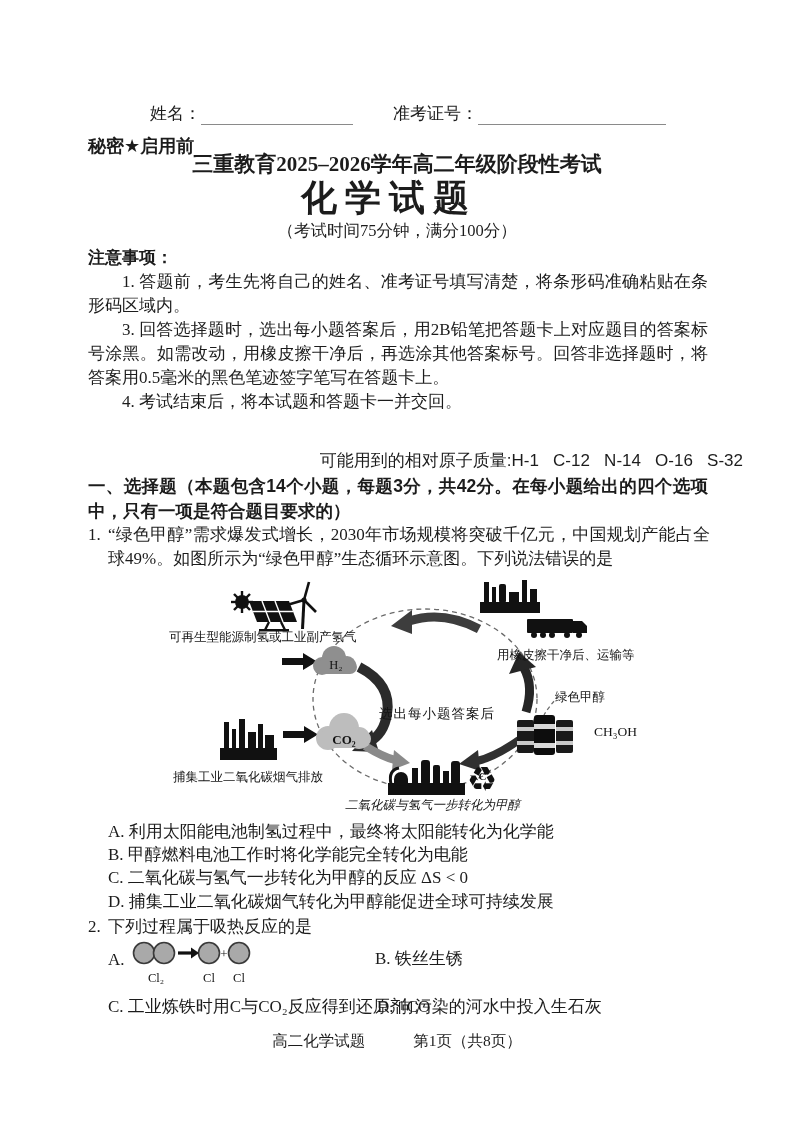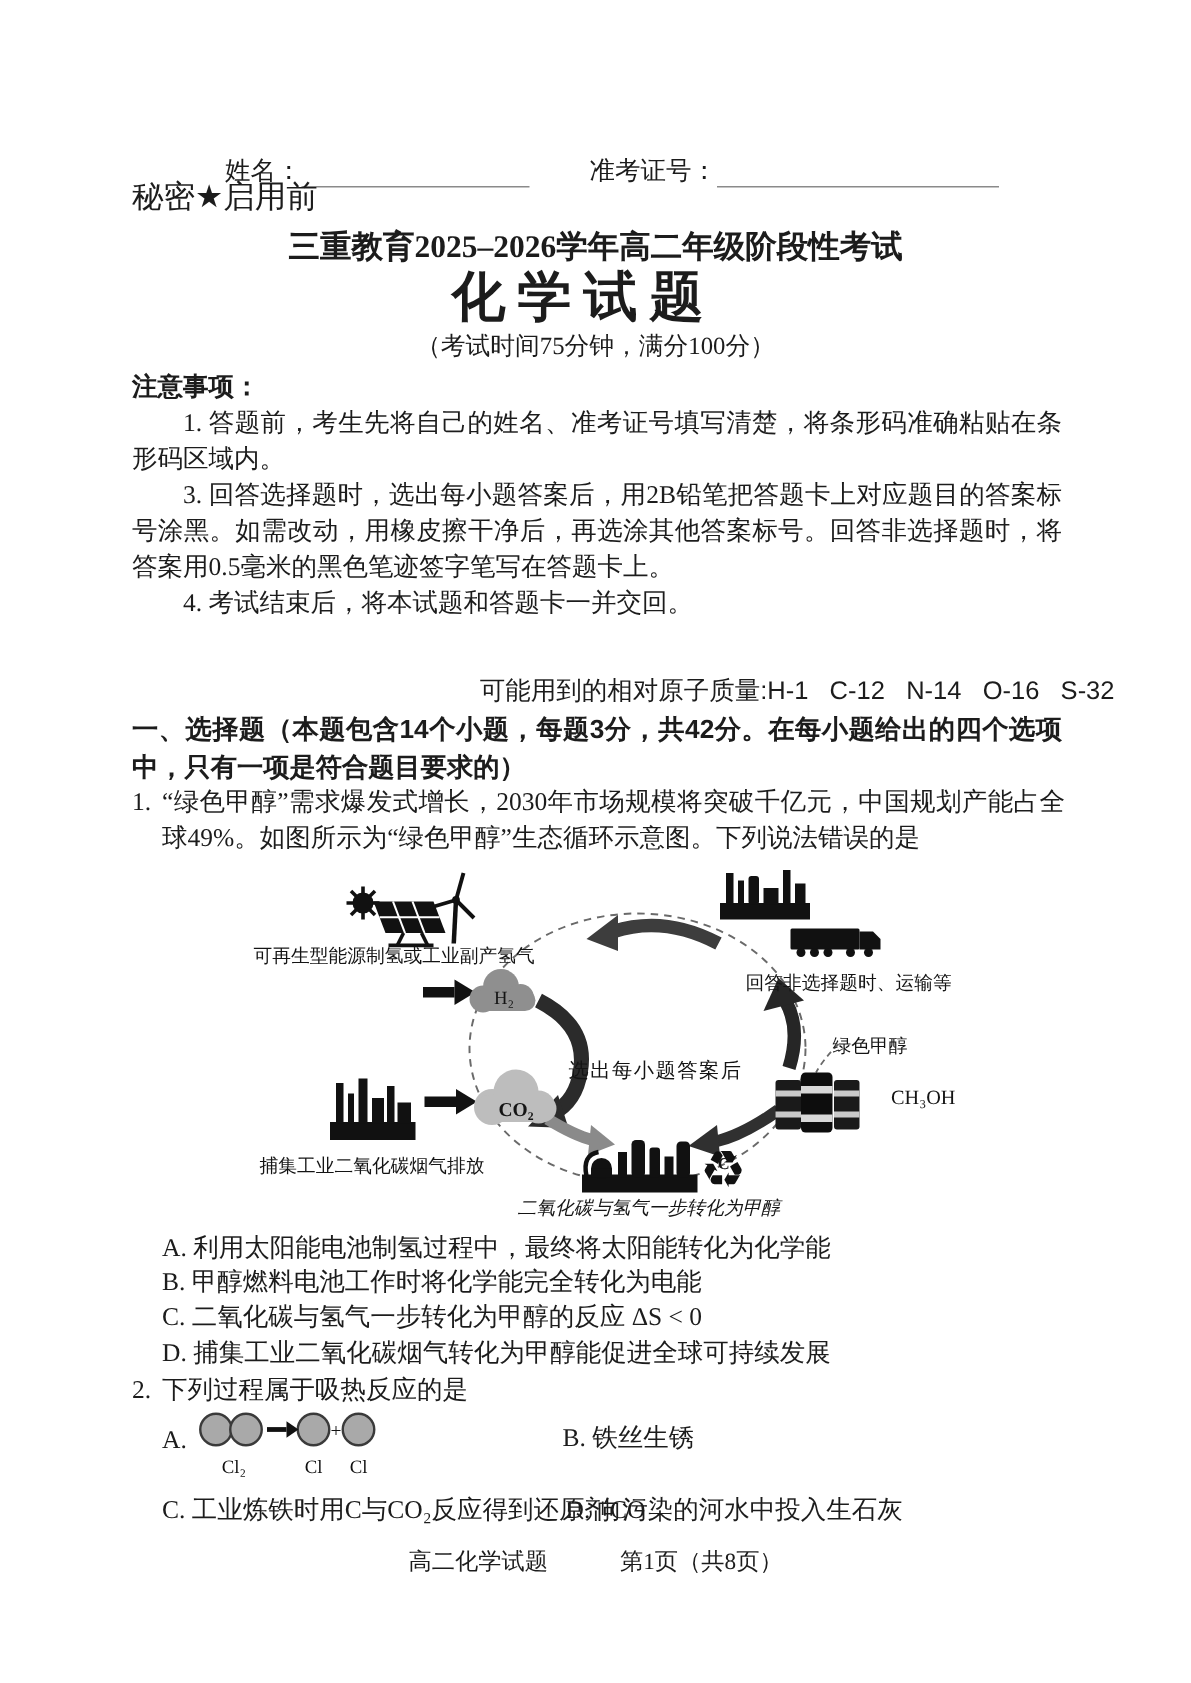--- a/index.html
+++ b/index.html
@@ -11,21 +11,21 @@
   }
   .sans { font-family:"Liberation Sans","DejaVu Sans",sans-serif; }
 
   
   .name-row { position:absolute; top:102px; left:0; width:794px; font-size:17px; white-space:nowrap; }
   .name-row .lbl1 { margin-left:150px; }
   .blank { display:inline-block; border-bottom:1.4px solid #8a8a8a; height:18px; vertical-align:bottom; }
   .blank-name { width:152px; }
   .lbl2 { margin-left:40px; }
   .blank-ticket { width:188px; }
-  .secrecy { position:absolute; top:117px; left:88px; font-size:21px; font-weight:normal; }
+  .secrecy { position:absolute; top:134px; left:88px; font-size:18px; font-weight:bold; }
   .session-title { position:absolute; top:150px; left:0; width:794px; text-align:center; font-size:21px; font-weight:bold; }
   .subject-title { position:absolute; top:174px; left:0; width:778px; text-align:center; font-size:36px; font-weight:bold; letter-spacing:8px; }
   .exam-meta { position:absolute; top:220px; left:0; width:794px; text-align:center; font-size:16.5px; }
 
   
   .notice { position:absolute; top:246px; left:88px; width:620px; }
   .notice-title { font-size:17px; font-weight:bold; line-height:24px; }
   .notice p { font-size:17px; line-height:24px; text-indent:2em; text-align:justify; }
 
   .atomic { position:absolute; top:449px; left:103px; width:640px; font-size:17px; font-weight:normal; white-space:pre-wrap;text-align:right; }
@@ -212,21 +212,21 @@
         <rect x="389" y="143" width="21" height="40" rx="3" fill="#0d0d0d"></rect>
         <rect x="389" y="152" width="21" height="5" fill="#d8d8d8"></rect>
           <rect x="389" y="171" width="21" height="5" fill="#d8d8d8"></rect>
       </g>
 
       <text x="337" y="219" text-anchor="middle" font-size="34" fill="#111" font-family="DejaVu Sans, sans-serif">♻</text>
     </svg>
 
     <div class="dlab lab-renewable">可再生型能源制氢或工业副产氢气</div>
     <div class="dlab ctr lab-h2">H₂</div>
-    <div class="dlab lab-industrial">回答非选择题时、运输等</div>
+    <div class="dlab lab-industrial">用橡皮擦干净后、运输等</div>
     <div class="dlab lab-green">绿色甲醇</div>
     <div class="dlab lab-center">选出每小题答案后</div>
     <div class="dlab lab-ch3oh">CH₃OH</div>
     <div class="dlab ctr lab-co2">CO₂</div>
     <div class="dlab lab-capture">捕集工业二氧化碳烟气排放</div>
     <div class="dlab lab-onestep">二氧化碳与氢气一步转化为甲醇</div>
     <div class="dlab ctr lab-recycle-c">C</div>
   </div>
 
   <div class="options">

